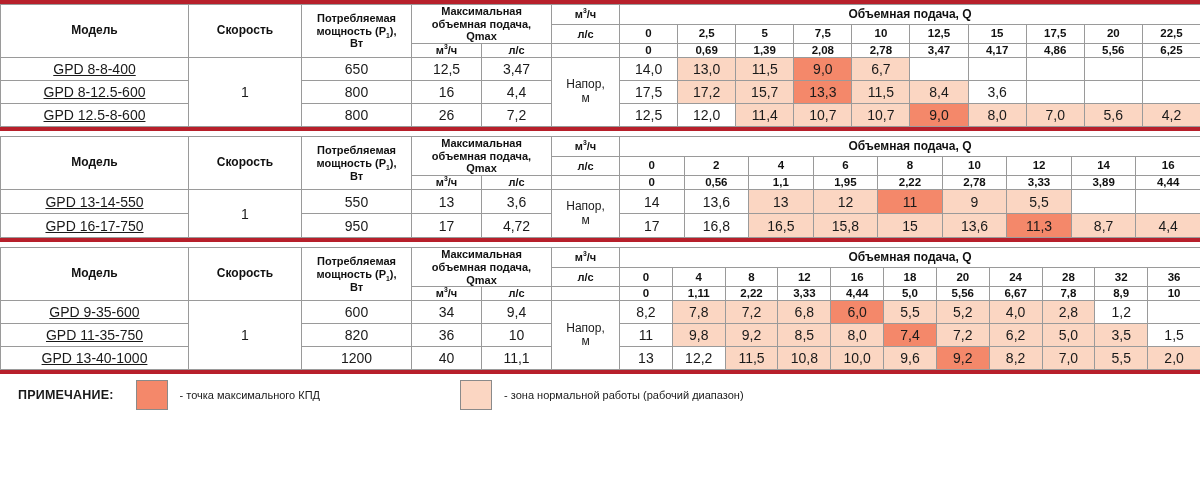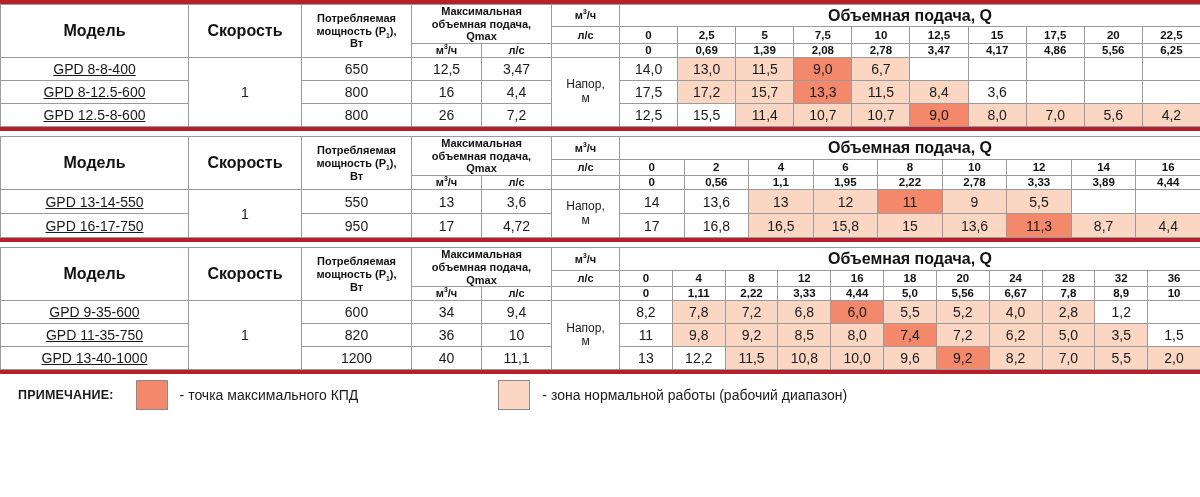--- a/index.html
+++ b/index.html
@@ -29,21 +29,21 @@
     line-height:1.15;
     background:#ffffff;
   }
   
   .hd{
     background:#d2d2d2;
     font-weight:bold;
     font-size:11.5px;
     color:#111;
   }
-  .hd.big{font-size:16px;}
+  .hd.big{font-size:12px;}
   .hd.small{font-size:11px;}
 
   .modelcell{
     text-align:left;
     padding-left:16px;
     font-size:14px;
     font-weight:normal;
     white-space:nowrap;
     text-decoration:underline;
   }
@@ -67,21 +67,21 @@
   }
   .legend .lbl{font-weight:bold;font-size:12.5px;letter-spacing:0.2px;}
   .sw{
     width:30px;height:28px;
     border:1px solid #8a8a8a;
     margin-left:22px;
     flex:0 0 auto;
   }
   .sw.dark{background:#f4886a;}
   .sw.lightsw{background:#fbd6c2;}
-  .legtxt{margin-left:12px;font-size:14px;white-space:nowrap;text-align:center;}
+  .legtxt{margin-left:12px;font-size:11px;white-space:nowrap;text-align:center;}
   .legtxt.second{}
   .sp{width:118px;flex:0 0 auto;}
 </style>
 </head>
 <body>
 
 <div class="sheet">
   <div class="redbar"></div>
   <div id="blocks-root">
       <table class="tbl">
@@ -173,21 +173,21 @@
             <td class="datacell"></td>
             <td class="datacell"></td>
             <td class="datacell"></td>
           </tr>
           <tr style="height:23px">
             <td class="modelcell">GPD 12.5-8-600</td>
             <td class="datacell">800</td>
             <td class="datacell">26</td>
             <td class="datacell">7,2</td>
             <td class="datacell">12,5</td>
-            <td class="datacell">15,5</td>
+            <td class="datacell">12,0</td>
             <td class="datacell hl-light">11,4</td>
             <td class="datacell hl-light">10,7</td>
             <td class="datacell hl-light">10,7</td>
             <td class="datacell hl-dark">9,0</td>
             <td class="datacell hl-light">8,0</td>
             <td class="datacell hl-light">7,0</td>
             <td class="datacell hl-light">5,6</td>
             <td class="datacell hl-light">4,2</td>
           </tr>
         </tbody>

